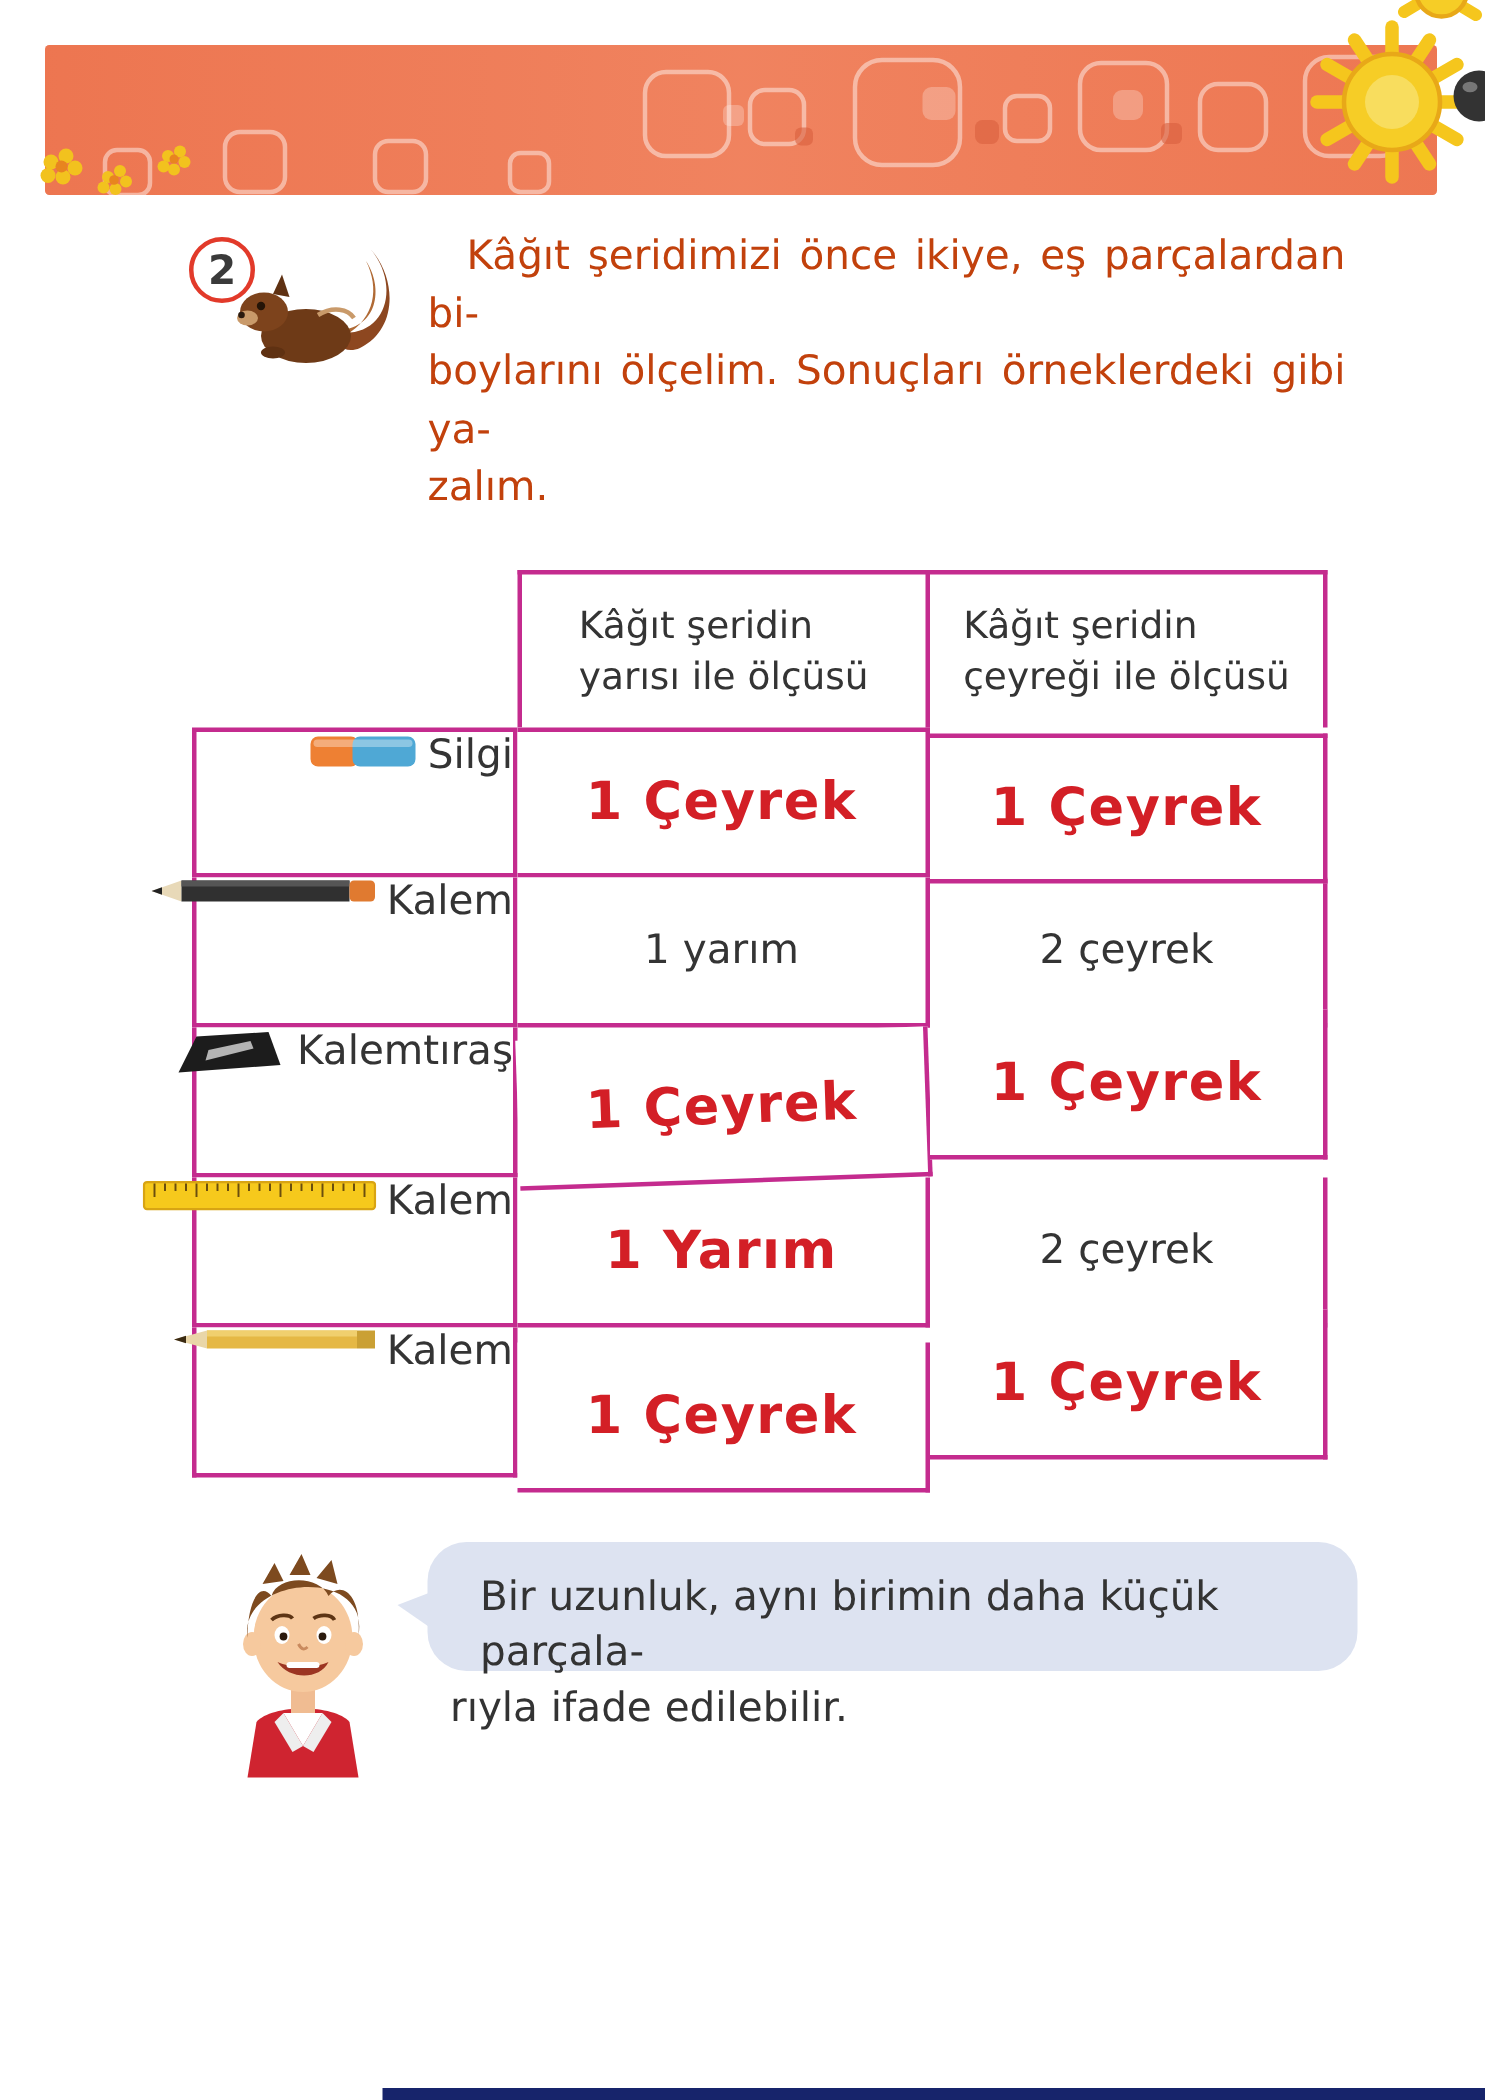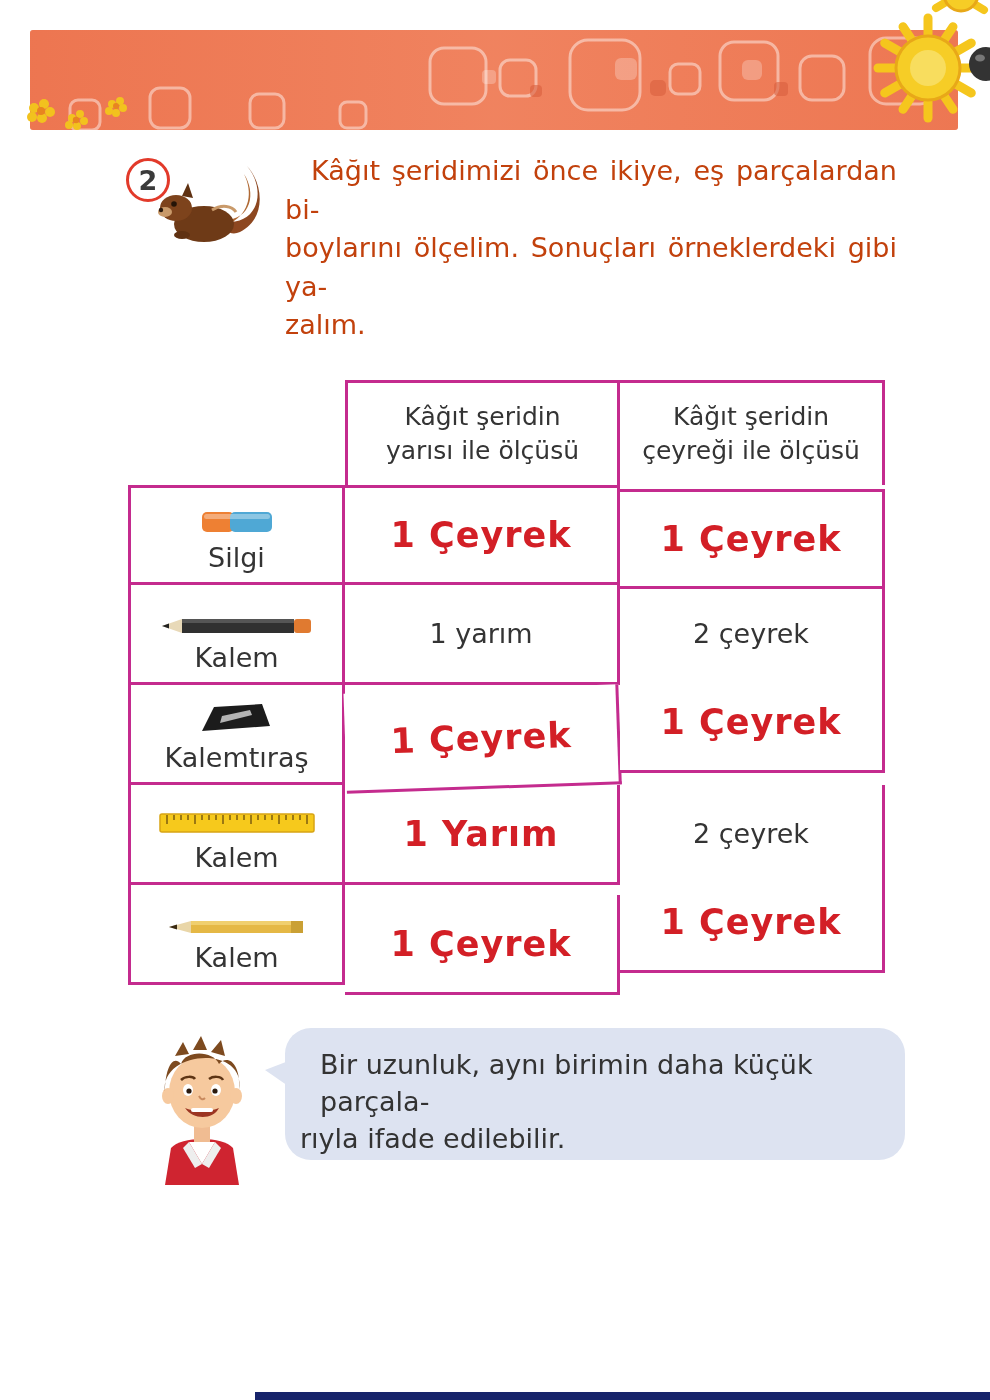--- a/index.html
+++ b/index.html
@@ -36,46 +36,46 @@
 
   
   :root { --mag:#c42b8e; --red:#d31f26; --ink:#343434; }
   .mtable { position:absolute; left:128px; top:380px; width:757px; }
   .thead, .trow { display:grid; grid-template-columns:217px 275px 265px; }
   .thead { height:105px; }
   .thead .spacer { border:none; }
   .th {
     border:3px solid var(--mag); border-bottom:none;
     display:flex; align-items:center; justify-content:center;
-    text-align:center; font-size:25px; line-height:34px; color:var(--ink);
+    font-size:25px; line-height:34px; color:var(--ink);
     white-space:pre-line; background:#fff;
   }
   .th + .th { border-left:none; }
   .trow { height:100px; }
   .cell { border:3px solid var(--mag); background:#fff; }
   .cell + .cell { border-left:none; }
   .trow + .trow .cell { border-top:none; }
   .item-cell {
-    display:flex; flex-direction:column; align-items:center;
+    display:flex; flex-direction:row; align-items:flex-start;
     justify-content:flex-end; padding-bottom:9px; gap:7px;
   }
   .item-cell .ico { display:flex; align-items:center; justify-content:center; }
   .ilabel { font-size:27px; color:var(--ink); }
   .ans { display:flex; align-items:center; justify-content:center; }
   .printed { font-size:27px; color:var(--ink); }
   .hw { font-size:35px; font-weight:bold; color:var(--red); letter-spacing:1px; }
   .t-rot  { transform:rotate(-2deg) translateY(4px); }
   .t-down { transform:translateY(10px); }
   .t-up   { transform:translateY(-12px); }
   .t-dn4  { transform:translateY(4px); }
 
   
   .boy { position:absolute; left:135px; top:1030px; width:135px; height:160px; }
   .bubble {
-    position:absolute; left:285px; top:1028px; width:620px; height:132px;
+    position:absolute; left:285px; top:1028px; width:620px; height:86px;
     background:#dde3f1; border-radius:26px; padding:18px 15px 0 15px;
     color:#333;
   }
   .bubble .tail {
     position:absolute; left:-20px; top:32px; width:0; height:0;
     border-right:26px solid #dde3f1;
     border-top:10px solid transparent;
     border-bottom:18px solid transparent;
   }
   .bline { font-size:27px; line-height:37px; }

